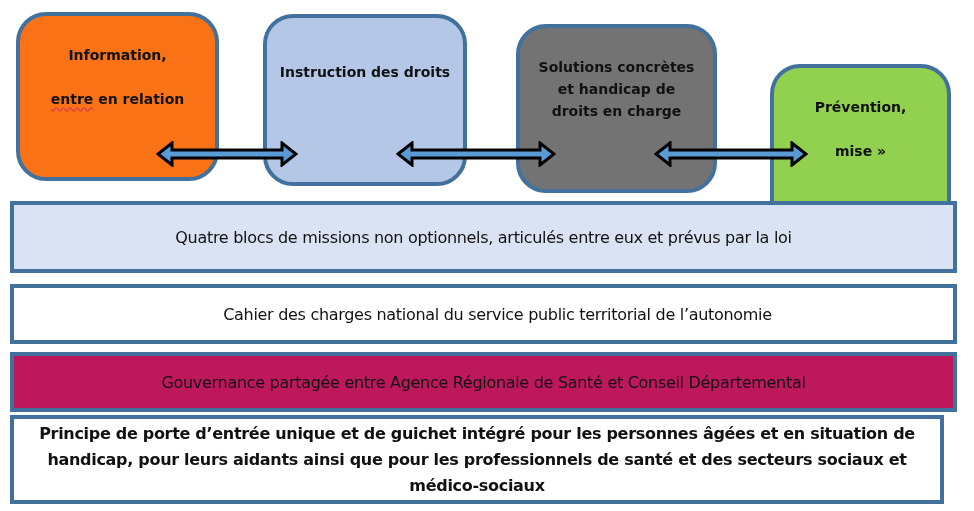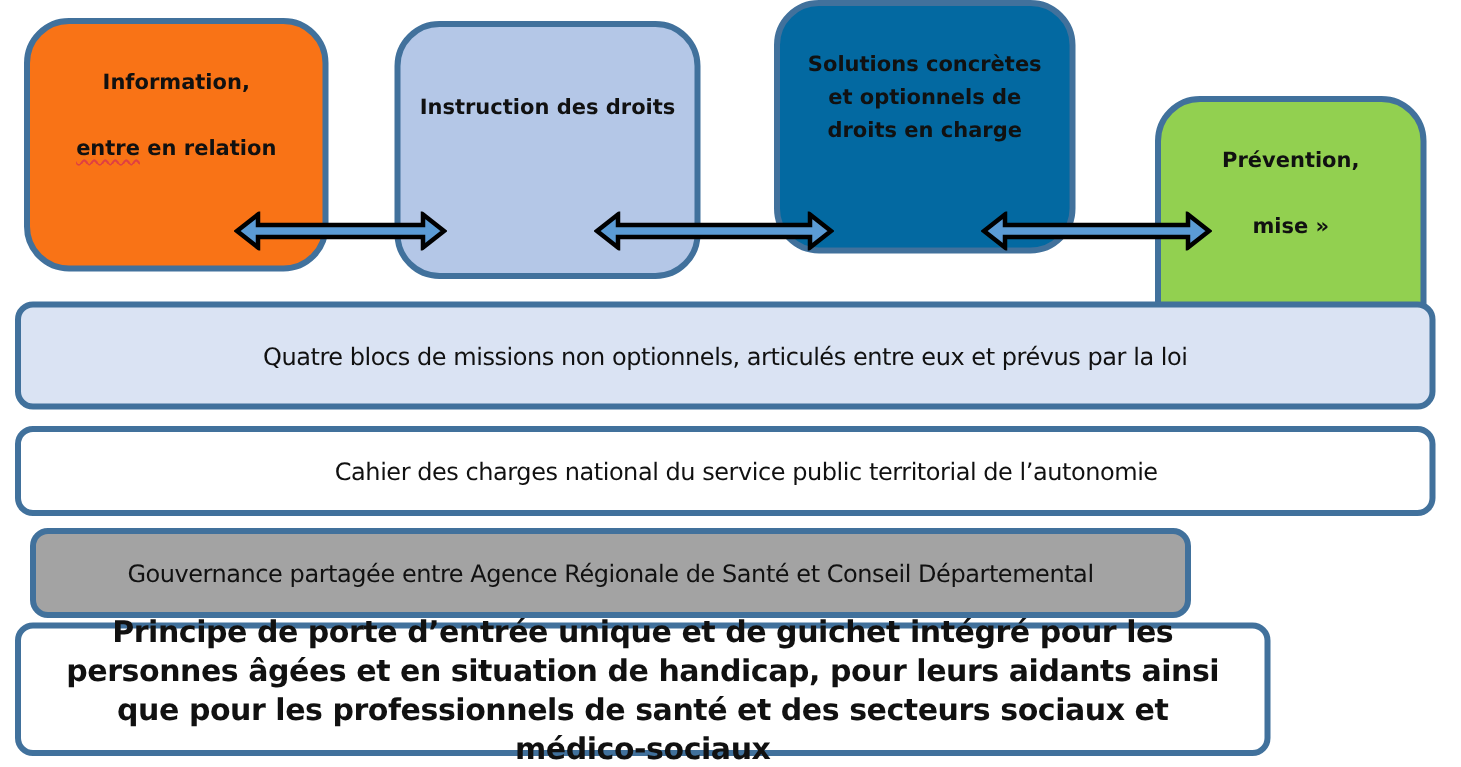--- a/index.html
+++ b/index.html
@@ -3,29 +3,29 @@
 <meta charset="utf-8">
 <style>
   html, body { margin:0; padding:0; background:#ffffff; }
   body { width:974px; height:511px; position:relative; overflow:hidden;
          font-family:"DejaVu Sans", sans-serif; color:#111; }
   .box { position:absolute; box-sizing:border-box; border:4px solid #41719c;
          display:flex; align-items:center; justify-content:center; text-align:center; }
   .top { border-radius:30px; font-weight:bold; font-size:14px; line-height:22px; padding:0 12px 40px 12px; }
   .b1 { left:16px; top:12px; width:203px; height:169px; background:#f97316; }
   .b2 { left:263px; top:14px; width:204px; height:172px; background:#b4c7e7; }
-  .b3 { left:516px; top:0; width:201px; height:169px; background:#0369a1; }
+  .b3 { left:516px; top:24px; width:201px; height:169px; background:#737373; }
   .b4 { left:770px; top:16px; width:181px; height:169px; background:#92d050;margin-top:48px; }
   .b2 span { position:relative; top:-8px; }
-  .row { border-radius:12px; font-size:16px; letter-spacing:-0.3px; }
+  .row { border-radius:0; font-size:16px; letter-spacing:-0.3px; }
   .r1 { left:10px; top:201px; width:947px; height:72px; background:#dae3f3; }
   .r2 { left:10px; top:284px; width:947px; height:60px; background:#ffffff;padding-left:28px; }
-  .r3 { left:20px; top:352px; width:774px; height:60px; background:#a3a3a3; }
-  .r4 { left:10px; top:415px; width:837px; height:89px; background:#ffffff;
-        font-weight:bold; font-size:20px; line-height:26px; padding:0 20px; }
+  .r3 { left:10px; top:352px; width:947px; height:60px; background:#be185d; }
+  .r4 { left:10px; top:415px; width:934px; height:89px; background:#ffffff;
+        font-weight:bold; font-size:16px; line-height:26px; padding:0 20px; }
   .arrow { position:absolute; height:26px; }
   .squiggle { text-decoration:underline wavy #e04040; text-underline-offset:3px; }
 </style>
 </head>
 <body>
 
 <div class="box top b1">
   <div>
     <span>Information,</span><br>
     <br>
@@ -33,21 +33,21 @@
   </div>
 </div>
 
 <div class="box top b2">
   <span>Instruction des droits</span>
 </div>
 
 <div class="box top b3">
   <div>
     <span>Solutions concrètes</span><br>
-    <span>et optionnels de</span><br>
+    <span>et handicap de</span><br>
     <span>droits en charge</span>
   </div>
 </div>
 
 <div class="box top b4">
   <div>
     <span>Prévention,</span><br>
     <br>
     <span>mise »</span>
   </div>

